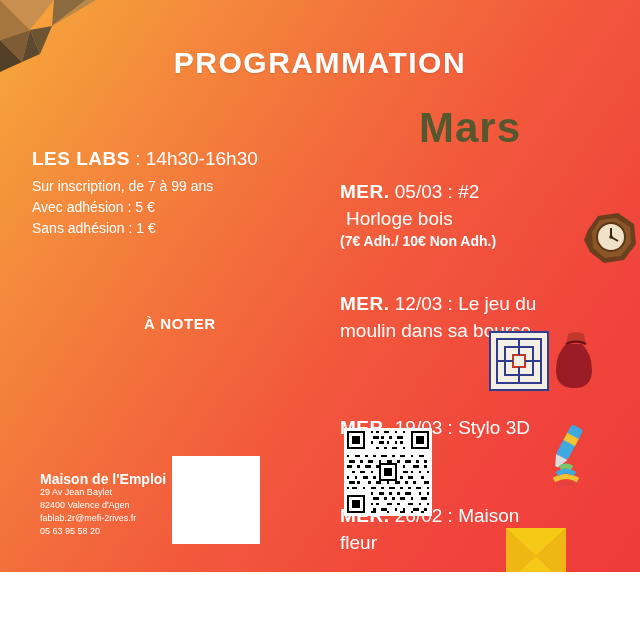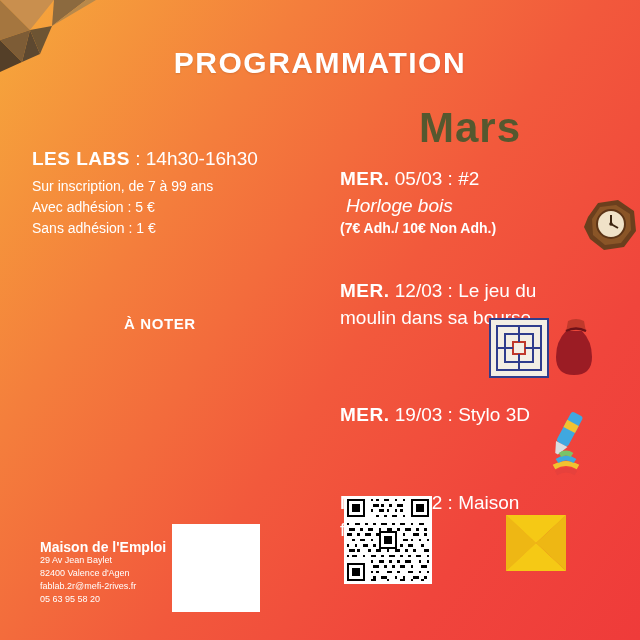--- a/index.html
+++ b/index.html
@@ -8,21 +8,21 @@
   }
   body {
     width: 640px;
     height: 640px;
     font-family: "Liberation Sans", sans-serif;
     overflow: hidden;
   }
   #poster {
     position: relative;
     width: 640px;
-    height: 640px;
+    height: 572px;
     background: linear-gradient(125deg, #f6a93b 0%, #f47e3c 28%, #f2593c 55%, #f0453c 78%, #ef3b3a 100%);
     overflow: hidden;
     color: #ffffff;
   }
   .poly-wrap {
     position: absolute;
     top: 0;
     left: 0;
     width: 120px;
     height: 90px;
@@ -67,21 +67,21 @@
     letter-spacing: 0.5px;
   }
   .labs-line {
     font-size: 14px;
     line-height: 21px;
     color: #ffffff;
   }
   .note-block {
     position: absolute;
     top: 315px;
-    left: 54px;
+    left: 74px;
     width: 250px;
   }
   .note-title {
     font-size: 15px;
     font-weight: bold;
     letter-spacing: 0.6px;
     margin-left: 70px;
     margin-bottom: 8px;
   }
   .note-row {
@@ -95,21 +95,21 @@
     margin-right: 8px;
   }
   .note-text {
     font-size: 13px;
     line-height: 18px;
     padding-top: 2px;
   }
   
   .events {
     position: absolute;
-    top: 165px;
+    top: 178px;
     left: 340px;
     width: 290px;
   }
   .event {
     position: relative;
     margin-bottom: 16px;
   }
   .ev-line1 {
     font-size: 19px;
     line-height: 27px;
@@ -195,21 +195,21 @@
     <div class="note-title">À NOTER</div>
   </div>
 
   <div class="events">
 
     <div class="event" style="height:86px;">
       <div class="ev-line1">
         <span class="dow">MER.</span>
         <span>05/03</span><span> : #2</span>
       </div>
-      <div class="ev-line2" style="padding-left:6px;font-style:italic;">Horloge bois</div>
+      <div class="ev-line2" style="padding-left:6px;">Horloge bois</div>
       <div class="ev-price">(7€ Adh./ 10€ Non Adh.)</div>
       <div class="ev-art" style="right:-10px; top:32px;">
         <svg width="60" height="58" viewBox="0 0 60 58">
           <polygon points="8,20 18,6 38,3 54,14 56,34 44,50 24,53 10,42 4,30" fill="#6b3f1d"></polygon>
           <polygon points="12,22 20,10 36,8 50,17 51,33 41,46 25,48 13,38" fill="#8a5527"></polygon>
           <circle cx="31" cy="27" r="14" fill="#f0e2c8" stroke="#5d3517" stroke-width="2"></circle>
           <line x1="31" y1="27" x2="31" y2="18" stroke="#3b2410" stroke-width="2"></line>
           <line x1="31" y1="27" x2="38" y2="31" stroke="#3b2410" stroke-width="2"></line>
           <circle cx="31" cy="27" r="1.8" fill="#3b2410"></circle>
         </svg>

